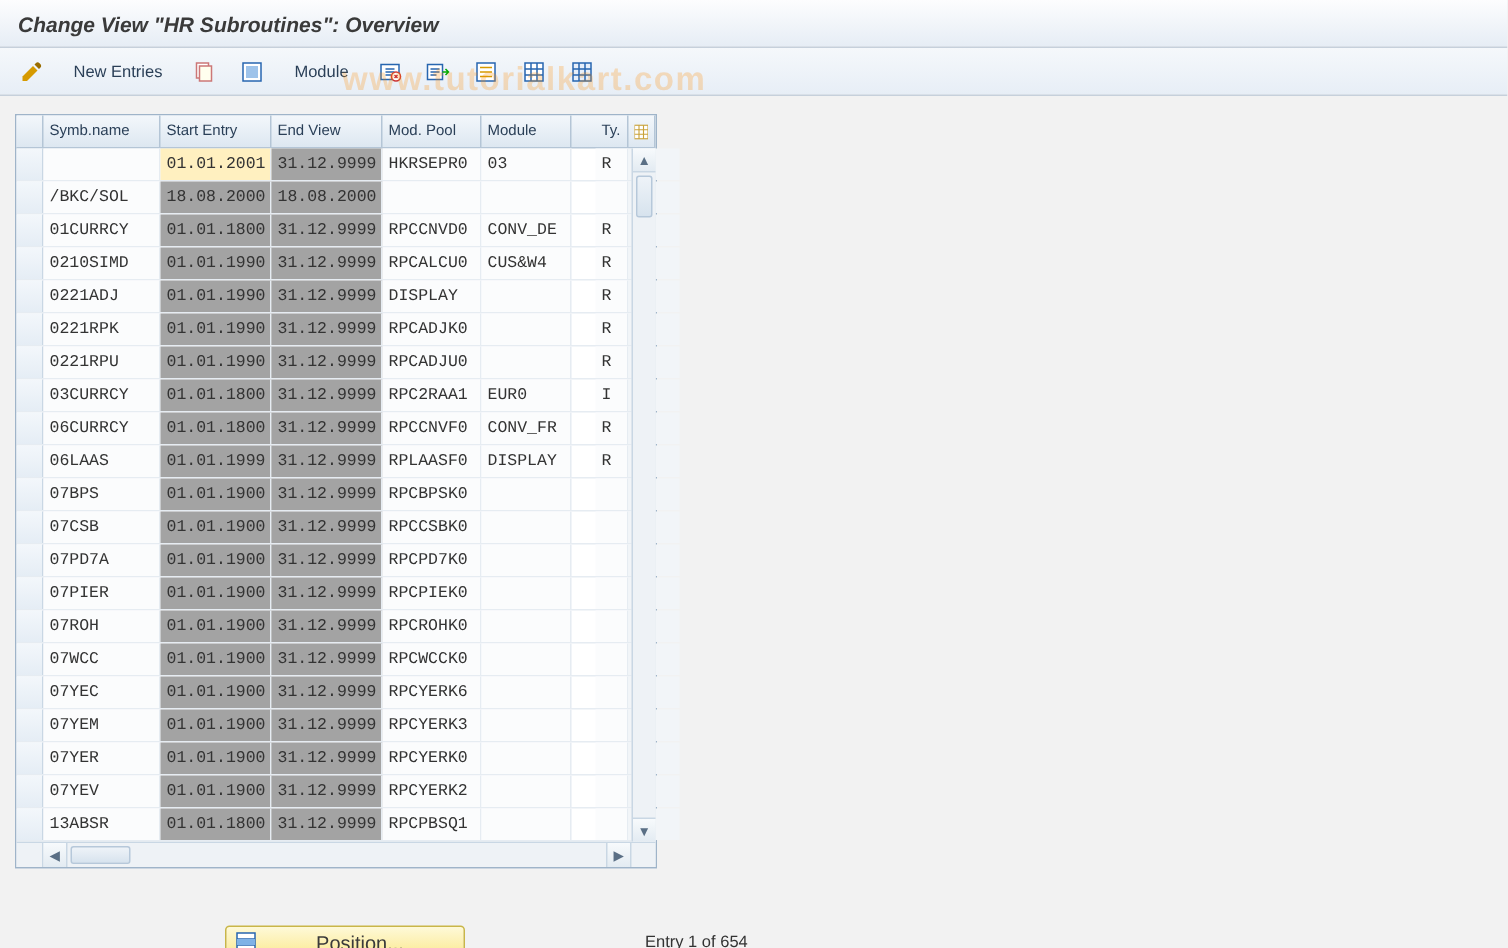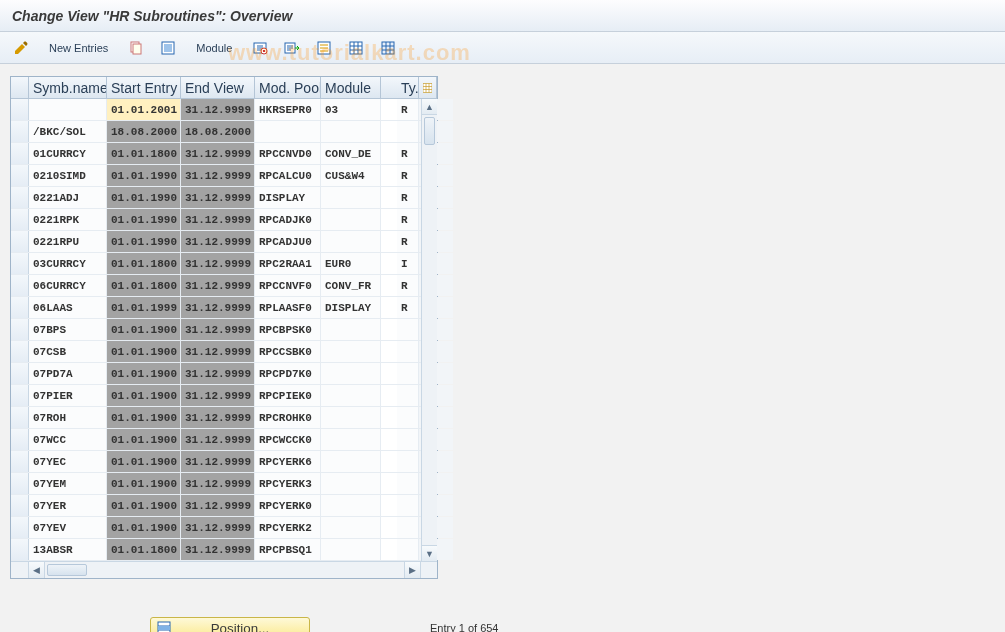--- a/index.html
+++ b/index.html
@@ -81,41 +81,40 @@
       display: flex;
       background: linear-gradient(#f3f7fb, #dde7f1);
       border-bottom: 1px solid #b4c5d6;
       height: 22px;
     }
     .grid .head-row .hc {
       display: flex;
       align-items: center;
       padding: 0 4px;
       border-right: 1px solid #b4c5d6;
-      font-size: 14px;
+      font-size: 10px;
       color: #2a3f57;
       white-space: nowrap;
       overflow: hidden;
       text-align: right;
     }
     .grid .head-row .hc.sel { cursor: default; }
     .grid .head-row .hc.conf { justify-content: center; cursor: pointer; }
     .col-sel  { width: 18px; flex: 0 0 18px; }
     .col-name { width: 78px; flex: 0 0 78px; }
     .col-sd   { width: 74px; flex: 0 0 74px; }
     .col-ed   { width: 74px; flex: 0 0 74px; }
     .col-mp   { width: 66px; flex: 0 0 66px; }
     .col-mod  { width: 60px; flex: 0 0 60px; }
     .col-ty   { width: 22px; flex: 0 0 22px; margin-left: 16px; }
     .col-conf { width: 18px; flex: 0 0 18px; }
     .col-sb   { width: 16px; flex: 0 0 16px; }
 
     .grid .body {
       position: relative;
-      font-weight: bold;
     }
     .grid .row {
       display: flex;
       height: 22px;
       border-bottom: 1px solid #e6ecf2;
     }
     .grid .row .c {
       display: flex;
       align-items: center;
       padding: 0 4px;

